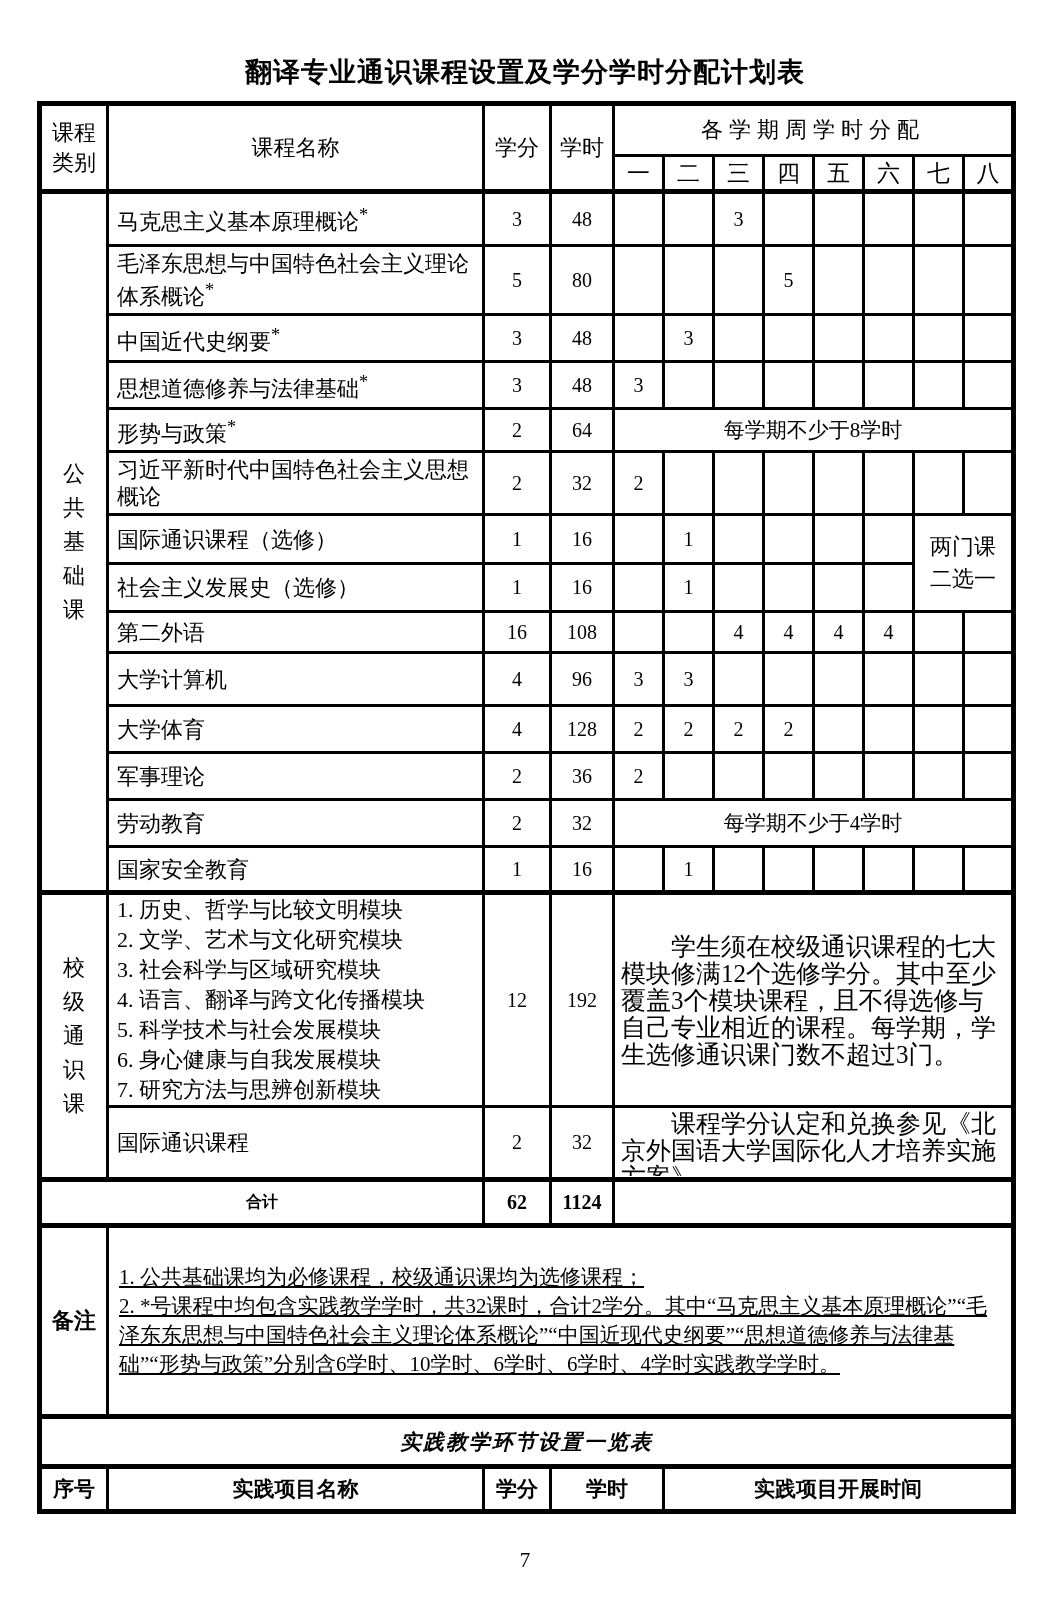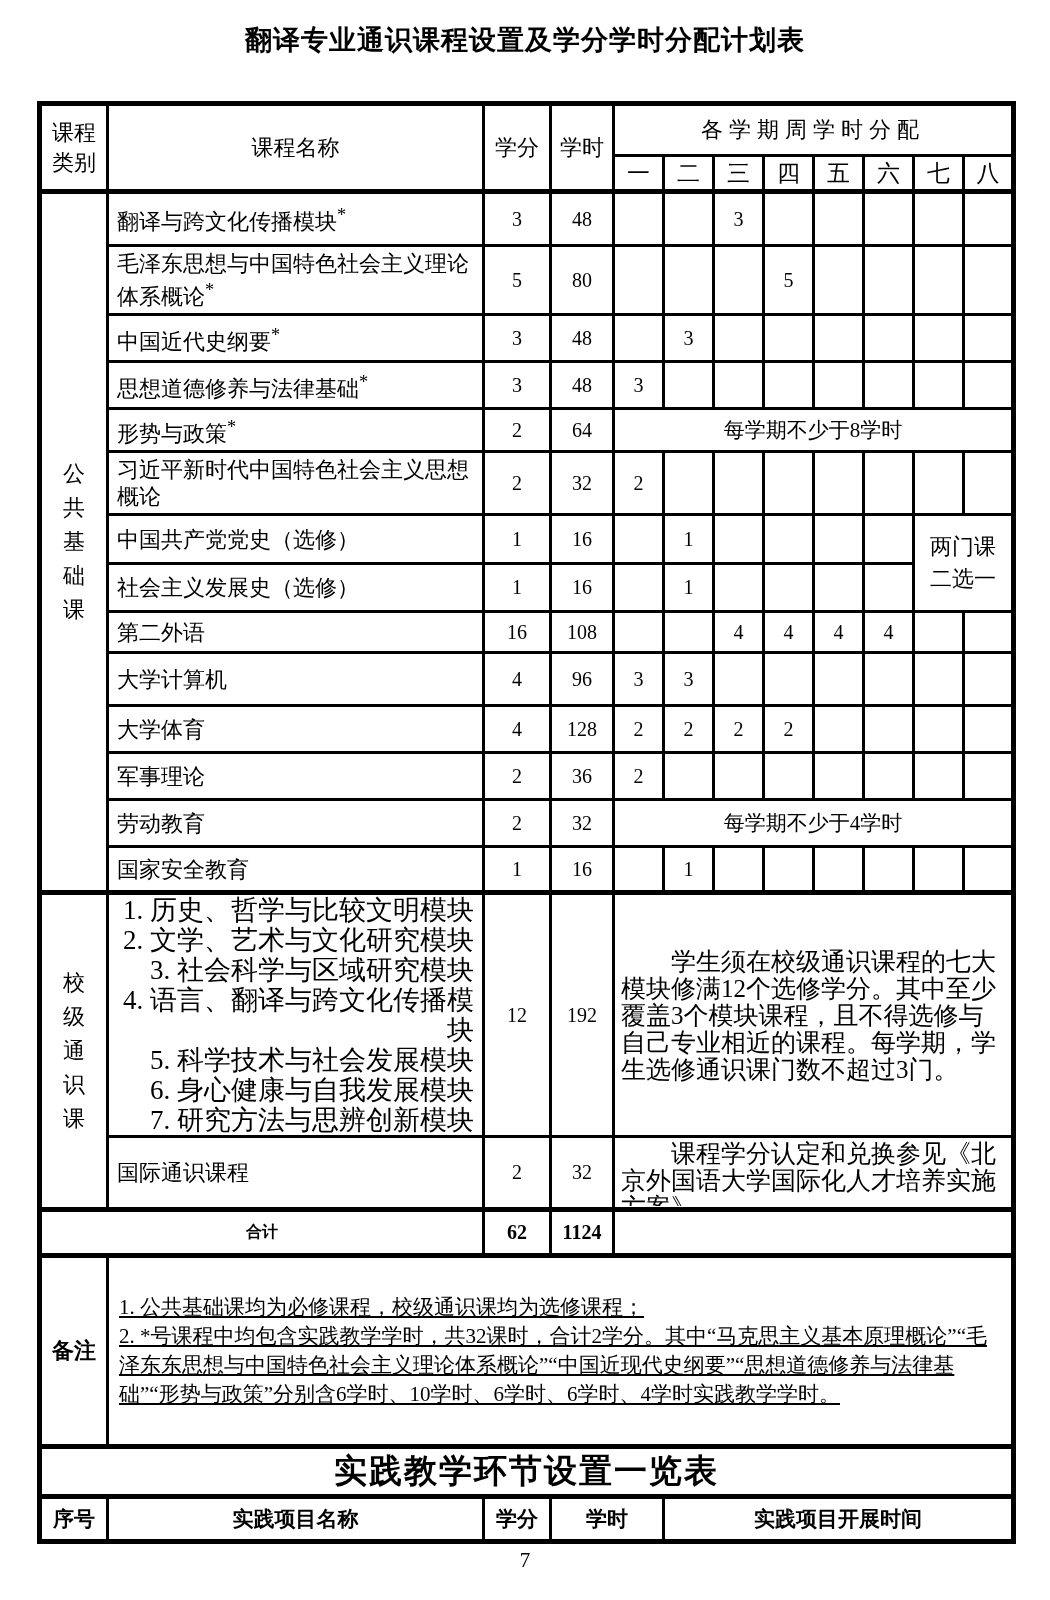--- a/index.html
+++ b/index.html
@@ -1,46 +1,46 @@
 <!DOCTYPE html>
 <html><head>
 <meta charset="utf-8">
 <style>
   html,body{margin:0;padding:0;background:#fff;}
   .page{position:relative;width:1050px;height:1600px;background:#fff;color:#000;
         font-family:"Liberation Serif","DejaVu Serif",serif;}
-  .hei{font-family:"Liberation Sans","DejaVu Sans",sans-serif;font-weight:700;}
+  .hei{font-family:"Liberation Sans","DejaVu Sans",sans-serif;font-weight:700;margin-top:32px;}
   .doc-title{position:absolute;top:22px;left:0;width:100%;text-align:center;
              font-size:27px;letter-spacing:1px;}
   .page-number{position:absolute;top:1548px;left:0;width:100%;text-align:center;font-size:21px;}
   table.main{position:absolute;left:37px;top:101px;width:974px;border-collapse:collapse;
              table-layout:fixed;border:5px solid #000;}
   td,th{border:3px solid #000;text-align:center;vertical-align:middle;padding:0;
         font-size:21px;font-weight:normal;overflow:hidden;}
   th{font-size:22px;}
   .cath{padding:0 4px;}
   .sem-group{letter-spacing:6px;}
   .semh{font-size:23px;}
   .bb5{border-bottom-width:5px;}
   .bt5{border-top-width:5px;}
   .name{text-align:left;padding:3px 8px;font-size:22px;line-height:27px;}
   .num{font-size:20px;}
   .bold{font-weight:700;}
   .vtext{width:1em;margin:16px auto;font-size:22px;line-height:34px;word-break:break-all;}
   .span-note{font-size:21px;}
   .choice-cell{font-size:22px;line-height:32px;padding:0 8px;}
-  .modules{text-align:right;padding:0 8px;font-size:27px;line-height:30px;}
+  .modules{text-align:left;padding:0 8px;font-size:22px;line-height:30px;}
   .note{text-align:left;padding:0 6px;font-size:25px;line-height:27px;}
   .note p{margin:0;text-indent:2em;}
   .clip{height:66px;overflow:hidden;}
   .total-label{font-size:16px;}
   .remark-label{font-size:22px;}
   .remark-content{text-align:left;padding:4px 10px;font-size:21px;line-height:29px;text-decoration:underline;}
   .remark-content p{margin:0;}
-  .practice-title{font-size:33px;letter-spacing:2px;}
+  .practice-title{font-size:21px;letter-spacing:2px;font-style:italic;}
   .ph{font-size:21px;}
 </style>
 </head>
 <body>
 
 <div class="page">
   <div class="doc-title hei">翻译专业通识课程设置及学分学时分配计划表</div>
 
   <table class="main">
     <colgroup>
@@ -74,21 +74,21 @@
         <th class="bb5 semh">六</th>
         <th class="bb5 semh">七</th>
         <th class="bb5 semh">八</th>
       </tr>
     </thead>
     <tbody id="public-body">
         <tr style="height: 54px;">
           <td rowspan="14">
             <div class="vtext">公共基础课</div>
           </td>
-          <td class="name"><span>翻译与跨文化传播模块</span><sup>*</sup></td>
+          <td class="name"><span>马克思主义基本原理概论</span><sup>*</sup></td>
           <td class="num">3</td>
           <td class="num">48</td>
           <td class="num"></td>
           <td class="num"></td>
           <td class="num">3</td>
           <td class="num"></td>
           <td class="num"></td>
           <td class="num"></td>
           <td class="num"></td>
           <td class="num"></td>
@@ -145,21 +145,21 @@
           <td class="num">2</td>
           <td class="num"></td>
           <td class="num"></td>
           <td class="num"></td>
           <td class="num"></td>
           <td class="num"></td>
           <td class="num"></td>
           <td class="num"></td>
         </tr>
         <tr style="height: 49px;">
-          <td class="name"><span>中国共产党党史（选修）</span></td>
+          <td class="name"><span>国际通识课程（选修）</span></td>
           <td class="num">1</td>
           <td class="num">16</td>
           <td class="num"></td>
           <td class="num">1</td>
           <td class="num"></td>
           <td class="num"></td>
           <td class="num"></td>
           <td class="num"></td>
           <td class="choice-cell" colspan="2" rowspan="2">两门课二选一</td>
         </tr>

